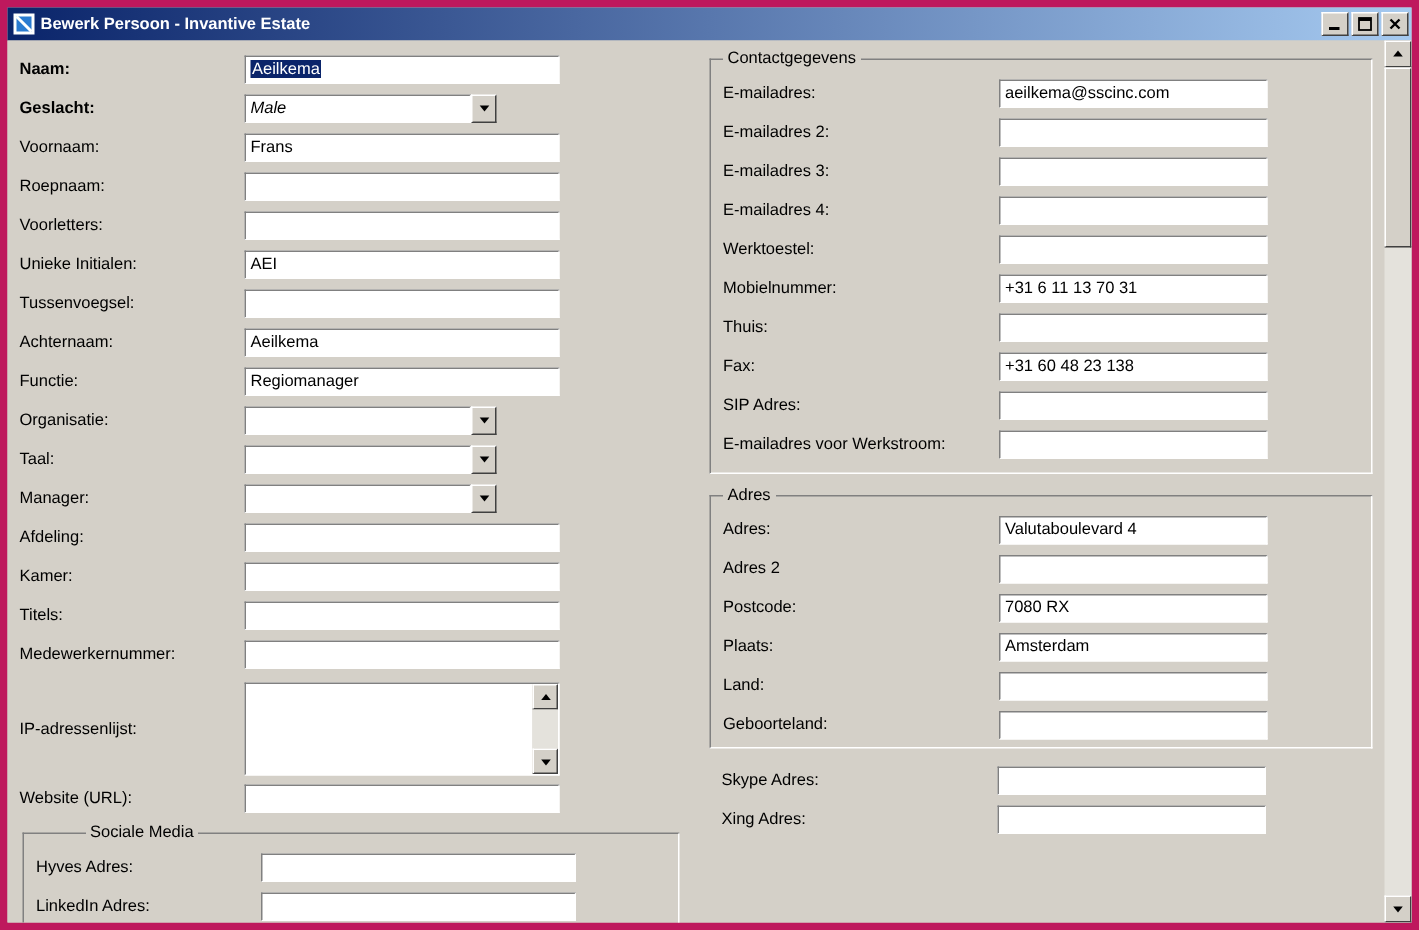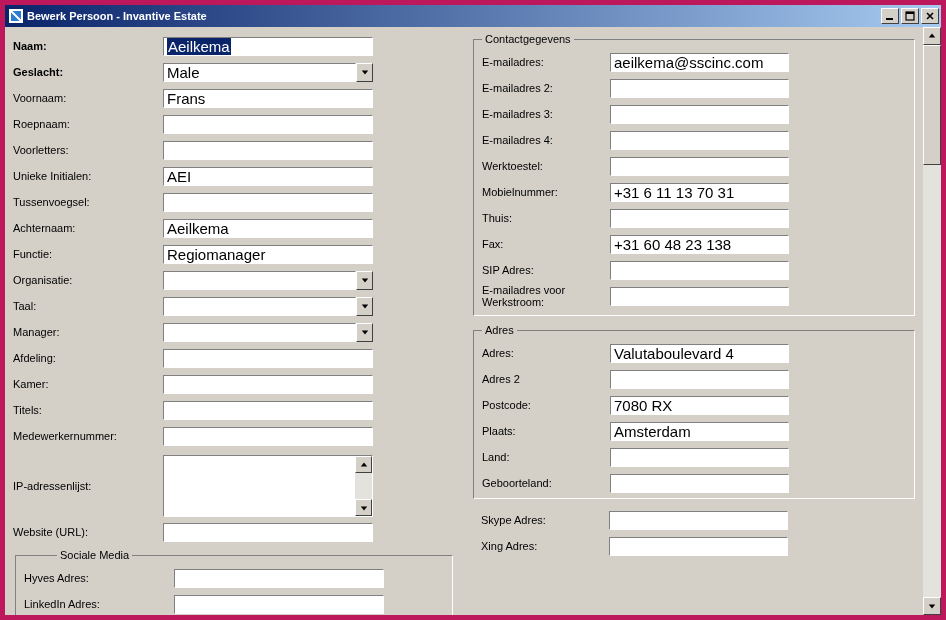--- a/index.html
+++ b/index.html
@@ -69,47 +69,48 @@
   .row {
     display: flex; align-items: center;
     min-height: 26px;
   }
   .row.tall { align-items: center; padding-top: 4px; min-height: 70px; }
   .lbl {
     width: 150px;
     color: #000;
     padding-right: 6px;
   }
-  .col-right .lbl { width: 128px; }
+  .col-right .lbl { width: 184px; }
   .lbl.bold { font-weight: bold; }
 
   .sunken {
     background: #fff;
     border-top: 1px solid #808080;
     border-left: 1px solid #808080;
     border-right: 1px solid #fff;
     border-bottom: 1px solid #fff;
   }
   .field {
     height: 19px;
     width: 210px;
     padding: 1px 3px;
     display: flex; align-items: center;
     position: relative;
-    font-size: 15px;
+    font-size: 11px;
   }
   .col-right .field { width: 179px; }
   .field .sel {
     background: #0a246a;
     color: #fff;
     padding: 0 1px;
   }
   .combo {
     display: flex;
-    width: 210px;
+    width: 168px;
+    font-style: italic;
   }
   .combo .field { flex: 1; width: auto; }
   .combo-btn {
     width: 17px; height: 19px;
     background: #d4d0c8;
     border-top: 1px solid #fff;
     border-left: 1px solid #fff;
     border-right: 1px solid #404040;
     border-bottom: 1px solid #404040;
     display: flex; align-items: center; justify-content: center;

